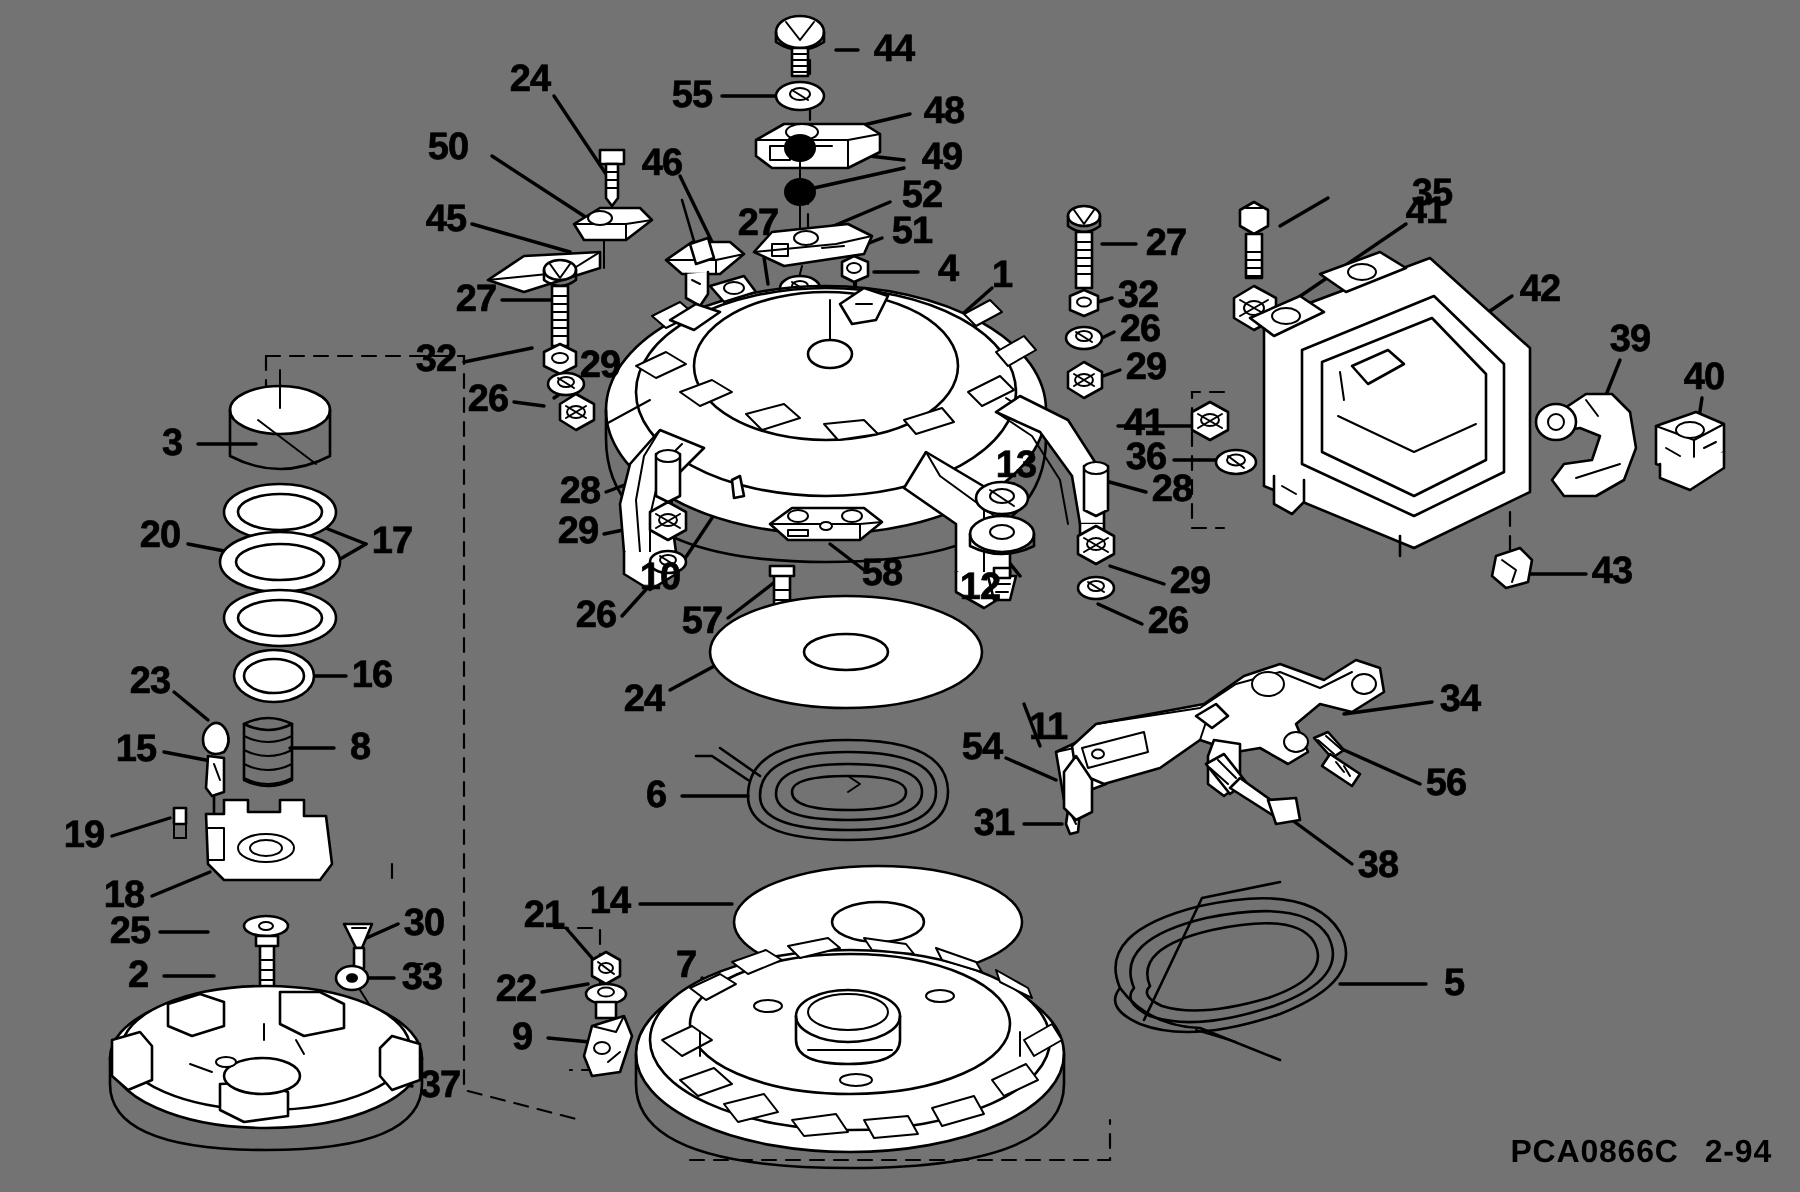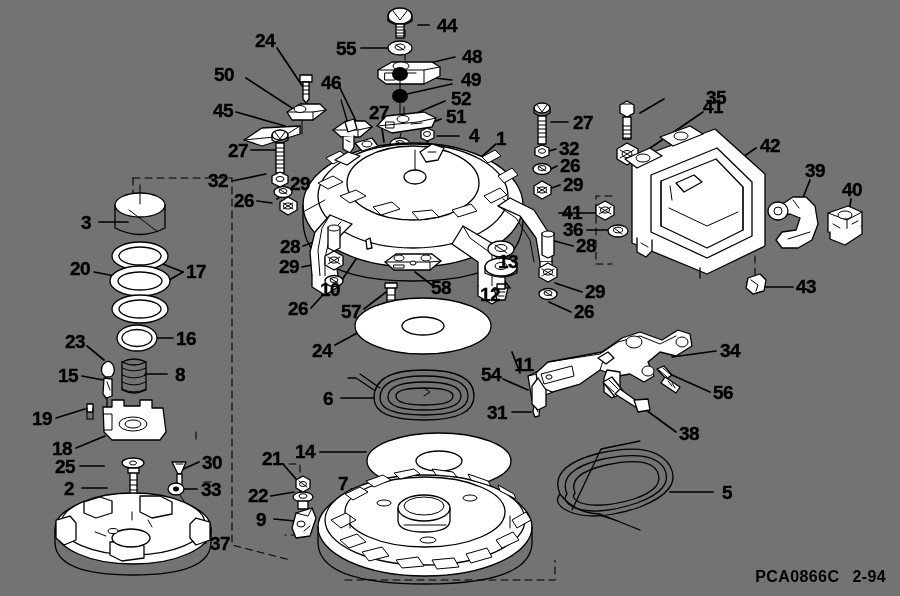--- a/index.html
+++ b/index.html
@@ -689,21 +689,21 @@
       <div class="callout" style="left: 570px; top: 165px;">26</div>
       <div class="callout" style="left: 218px; top: 180px;">32</div>
       <div class="callout" style="left: 573px; top: 184px;">29</div>
       <div class="callout" style="left: 815px; top: 170px;">39</div>
       <div class="callout" style="left: 852px; top: 189px;">40</div>
       <div class="callout" style="left: 86px; top: 222px;">3</div>
       <div class="callout" style="left: 300px; top: 183px;">29</div>
       <div class="callout" style="left: 244px; top: 200px;">26</div>
       <div class="callout" style="left: 572px; top: 212px;">41</div>
       <div class="callout" style="left: 573px; top: 229px;">36</div>
-      <div class="callout" style="left: 508px; top: 233px; margin-top: 28px;">13</div>
+      <div class="callout" style="left: 508px; top: 233px;">13</div>
       <div class="callout" style="left: 290px; top: 246px;">28</div>
       <div class="callout" style="left: 586px; top: 245px;">28</div>
       <div class="callout" style="left: 80px; top: 268px;">20</div>
       <div class="callout" style="left: 196px; top: 271px;">17</div>
       <div class="callout" style="left: 289px; top: 266px;">29</div>
       <div class="callout" style="left: 595px; top: 291px;">29</div>
       <div class="callout" style="left: 806px; top: 286px;">43</div>
       <div class="callout" style="left: 330px; top: 289px;">10</div>
       <div class="callout" style="left: 441px; top: 287px;">58</div>
       <div class="callout" style="left: 490px; top: 294px;">12</div>

